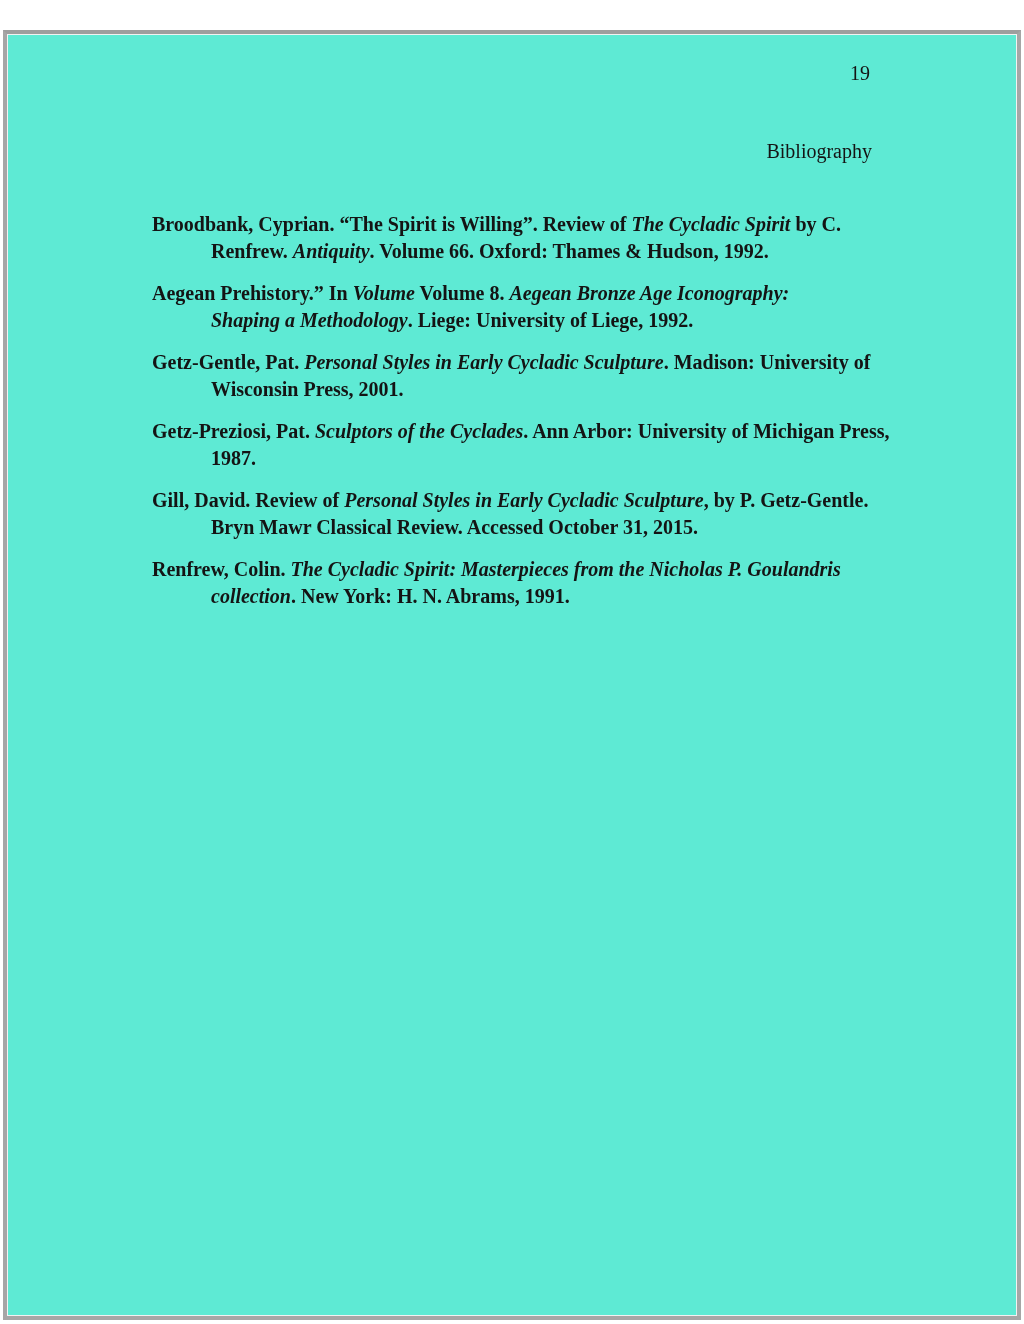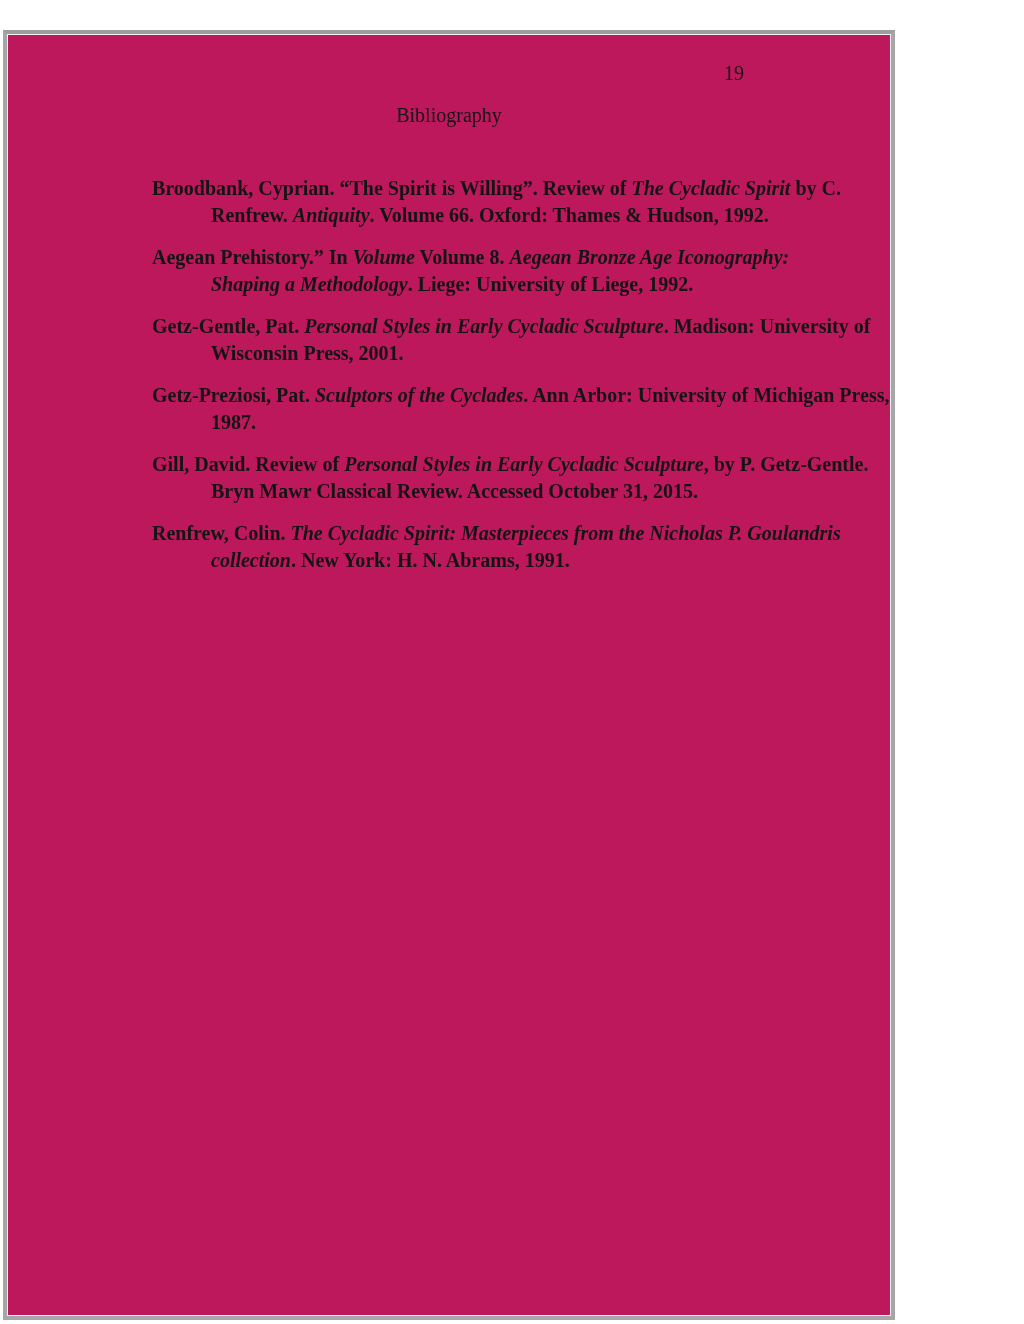--- a/index.html
+++ b/index.html
@@ -6,44 +6,44 @@
     margin: 0;
     padding: 0;
     background: #ffffff;
     width: 1024px;
     height: 1324px;
     overflow: hidden;
   }
   .page {
     box-sizing: border-box;
     margin: 30px 3px 0 3px;
-    width: 892px;
+    width: 1018px;
     height: 1290px;
-    background: #be185d;
+    background: #5eead4;
     border: 4px solid #a6a6a6;
     border-top-color: #9e9e9e;
     box-shadow: inset 0 0 0 1px #f2f2f2;
   }
   .page-inner {
     box-sizing: border-box;
     width: 100%;
     height: 100%;
     padding: 26px 145px 0 145px;
     font-family: "Liberation Serif", "DejaVu Serif", serif;
     font-size: 20px;
     line-height: 26px;
     color: #141414;
   }
   .page-number {
     text-align: right;
     padding-right: 2px;
   }
   .doc-title {
-    margin-top: 16px;
-    text-align: center;
+    margin-top: 52px;
+    text-align: right;
   }
   .bib-list {
     margin-top: 47px;
   }
   .entry {
     margin-bottom: 15px;
     line-height: 27px;
     font-weight: bold;
   }
   .entry .line {

